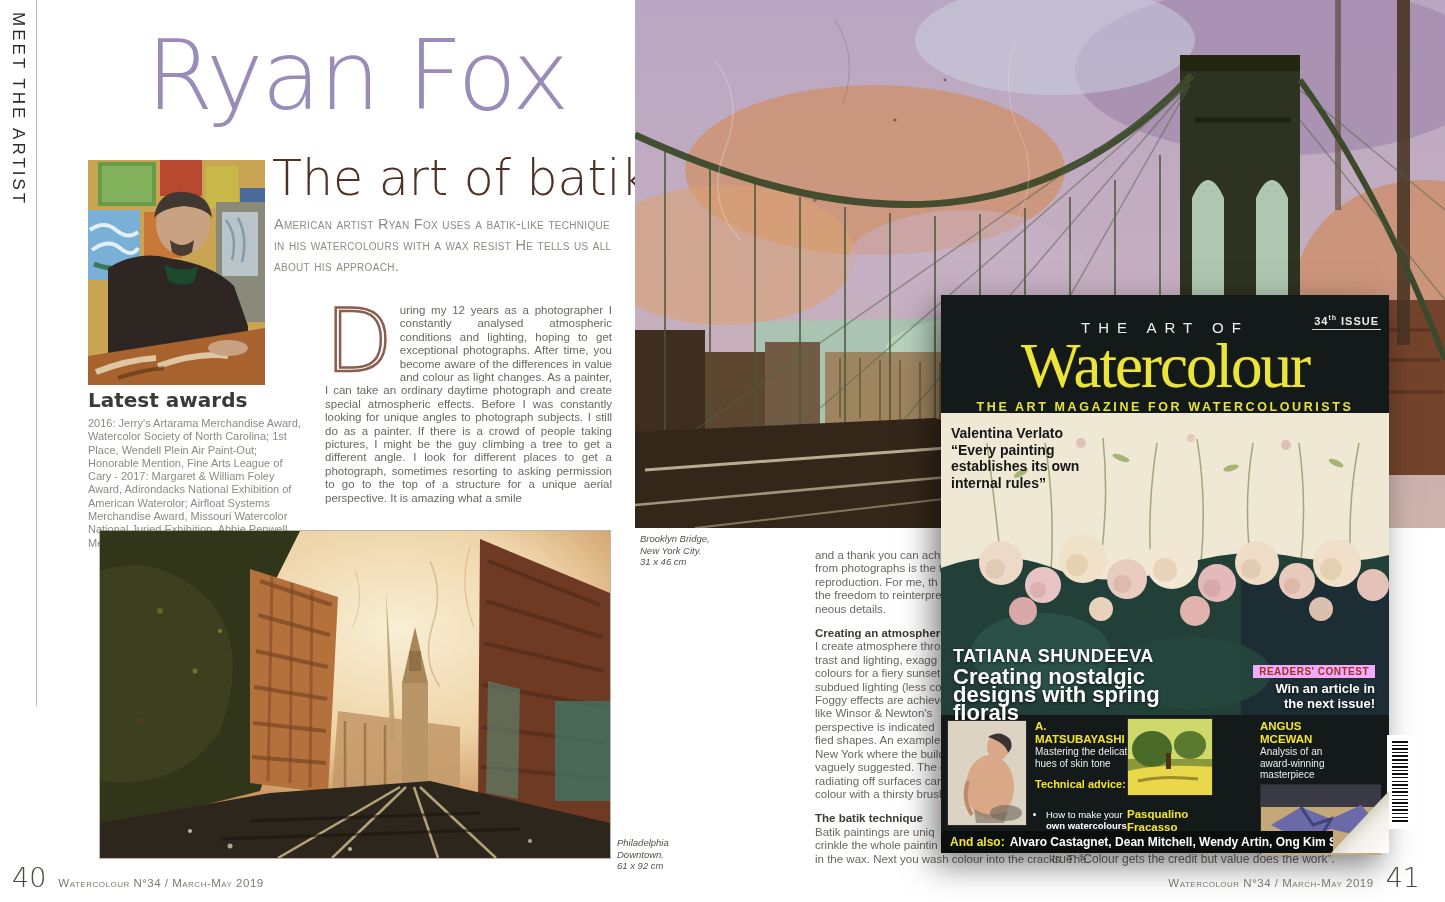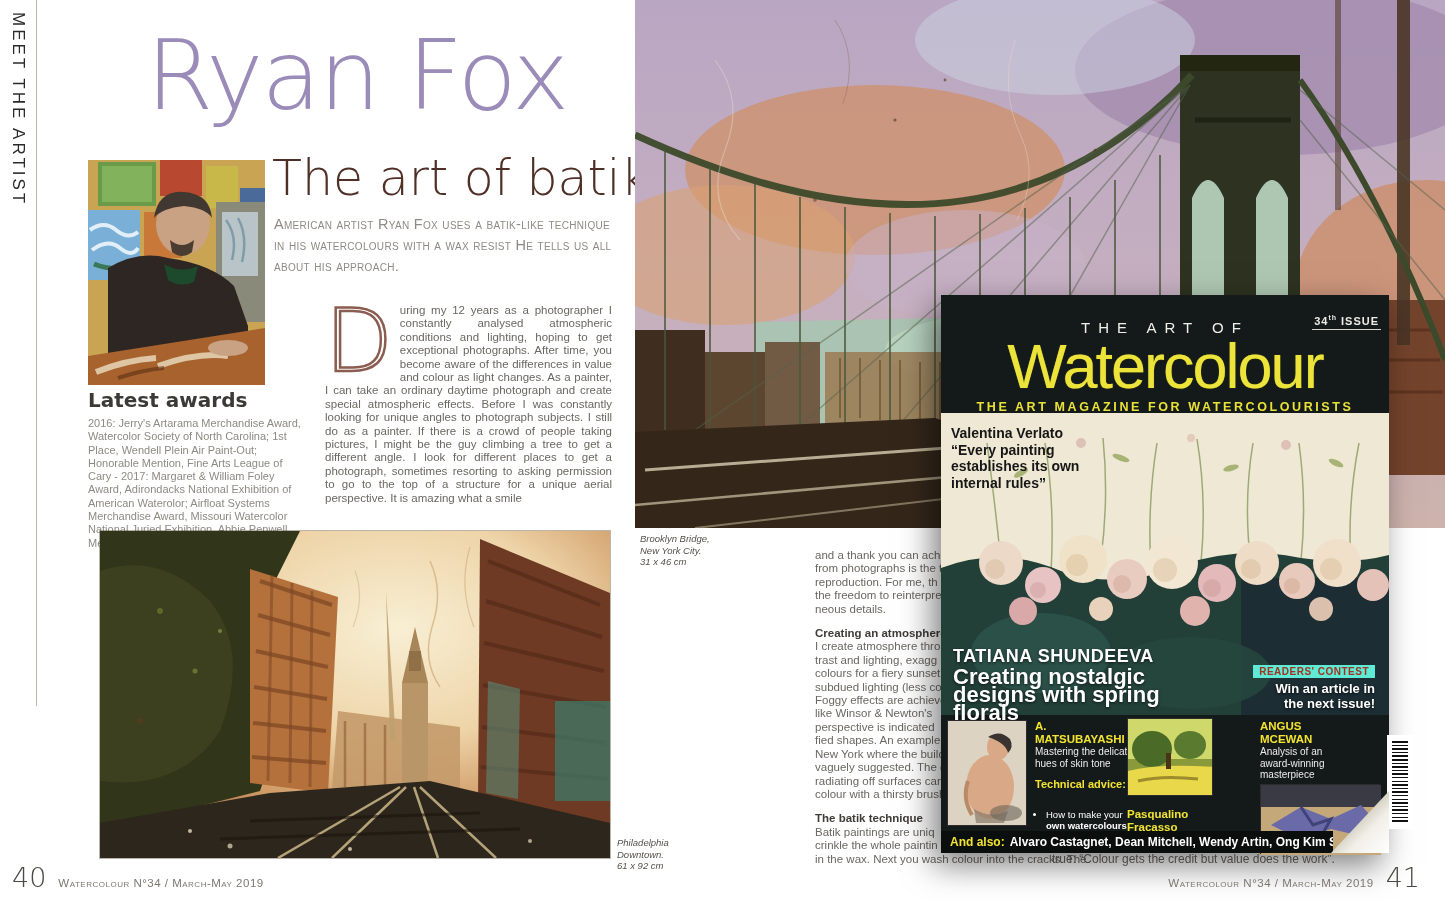--- a/index.html
+++ b/index.html
@@ -76,32 +76,32 @@
   }
   .cover-header { position:relative; padding-top:5px; }
   .issue-badge {
     position:absolute; top:4px; right:8px; color:#eceae4; font-size:11px;
     letter-spacing:1px; border-bottom:1px solid #d8d5cc; padding:0 2px 2px 2px; font-weight:600;
   }
   .issue-badge sup { font-size:7px; }
   .issue-word { margin-left:4px; }
   .masthead-top { text-align:center; color:#f0efe9; font-size:15px; letter-spacing:8px; margin-top:4px; }
   .masthead {
-    text-align:center; color:#ece43a; font-family:Liberation Sans, sans-serif; font-weight:400;
+    text-align:center; color:#ece43a; font-family:Liberation Serif, serif; font-weight:400;
     font-size:63px; line-height:60px; letter-spacing:-2px; text-shadow:0 0 1px #7c7618;
   }
   .tagline { text-align:center; color:#e8e138; font-size:12.5px; letter-spacing:2.6px; margin-top:4px; font-weight:700; }
   .cover-flowers { position:absolute; top:118px; left:0; width:448px; height:302px; }
   .cover-quote { position:absolute; top:130px; left:10px; color:#161616; font-weight:700; font-size:14px; line-height:16.5px; }
   .cover-quote .q-text { white-space:pre-line; }
   .cover-tatiana { position:absolute; top:351px; left:12px; color:#fff; text-shadow:0 1px 3px rgba(0,0,0,.65); }
   .tatiana-name { font-size:18px; font-weight:700; letter-spacing:.5px; }
   .tatiana-title { font-size:22px; font-weight:600; line-height:18px; width:245px; margin-top:1px; }
   .cover-contest { position:absolute; top:366px; right:14px; text-align:right; }
-  .contest-badge { display:inline-block; background:#5eead4; color:#a03322; font-size:10px; font-weight:700; padding:1px 6px; letter-spacing:.5px; }
+  .contest-badge { display:inline-block; background:#f0abfc; color:#a03322; font-size:10px; font-weight:700; padding:1px 6px; letter-spacing:.5px; }
   .contest-text { margin-top:3px; color:#fff; font-weight:700; font-size:13px; line-height:14.5px; white-space:pre-line; text-shadow:0 1px 3px rgba(0,0,0,.75); }
   .cover-features { position:absolute; top:420px; left:0; width:480px; height:116px; }
   .thumb { position:absolute; border:1px solid #2c2c2c; overflow:hidden; }
   .thumb-figure { left:6px; top:5px; width:80px; height:106px; }
   .thumb-landscape { left:186px; top:3px; width:86px; height:78px; }
   .thumb-masterpiece { width:120px; height:70px; position:relative; border:1px solid #2c2c2c; margin-top:3px; }
   .f-block-a { position:absolute; left:94px; top:5px; width:100px; }
   .f-block-c { position:absolute; left:284px; top:5px; width:122px;padding-left:35px; }
   .f-pasq { position:absolute; left:186px; top:85px; width:96px;margin-top:8px; }
   .f-name { color:#f2e431; font-weight:700; font-size:11.5px; line-height:12.5px; }

